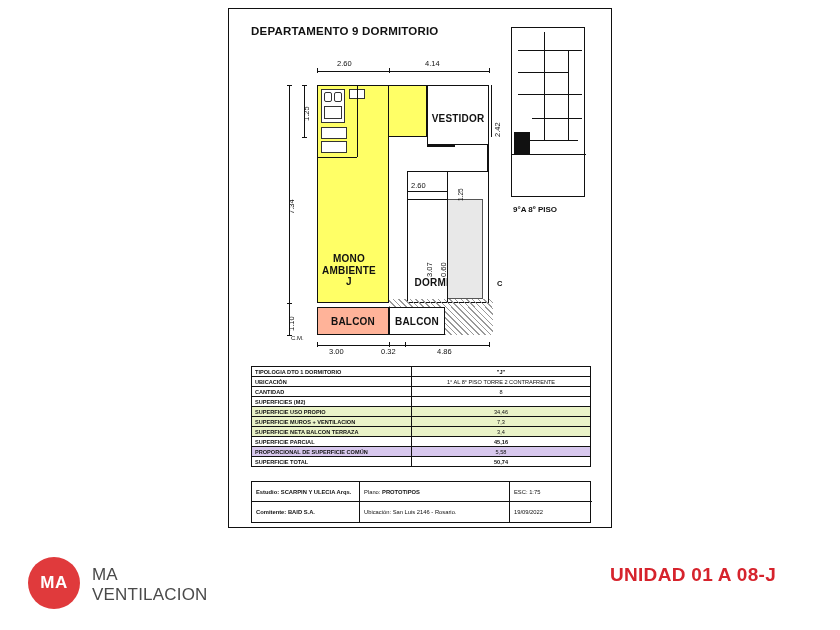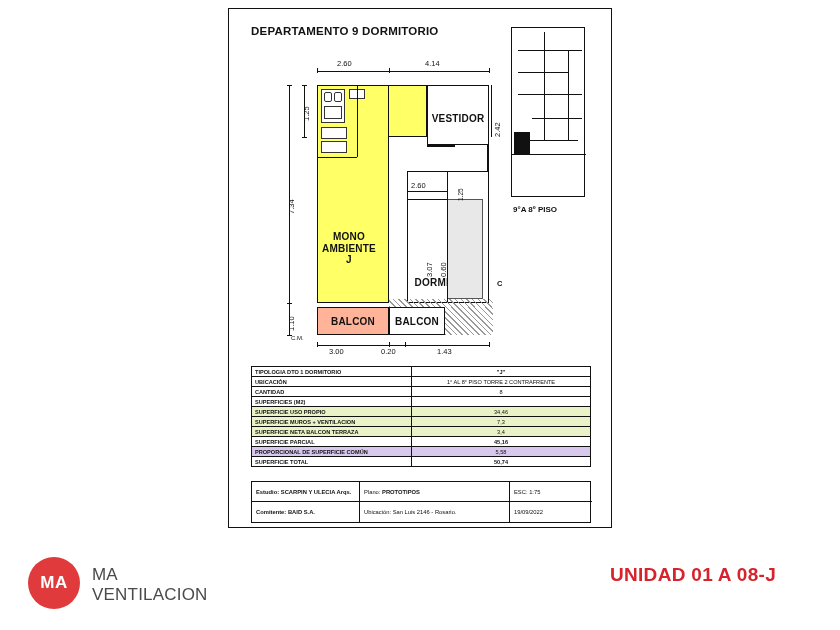--- a/index.html
+++ b/index.html
@@ -212,21 +212,21 @@
     <div class="fix" style="left:105px; top:83px; width:8px; height:10px; border-radius:2px;"></div>
     <div class="fix" style="left:95px; top:97px; width:18px; height:13px;"></div>
 
     <div class="fix" style="left:92px; top:118px; width:26px; height:12px;"></div>
     <div class="fix" style="left:92px; top:132px; width:26px; height:12px;"></div>
     <div class="fix" style="left:120px; top:80px; width:16px; height:10px;"></div>
 
     <div class="thin hline" style="left:88px; top:148px; width:40px;"></div>
     <div class="thin vline" style="left:128px; top:76px; height:72px;"></div>
 
-    <div class="rm-label" style="left:88px; top:222px; width:64px;">
+    <div class="rm-label" style="left:88px; top:244px; width:64px;">
       <span>MONO AMBIENTE</span><br>
       <span>J</span>
     </div>
 
     <div class="rm white" style="left:198px; top:76px; width:62px; height:60px;"></div>
     <div class="rm-label" style="left:198px; top:104px; width:62px;">VESTIDOR</div>
     <div class="thin" style="left:258px; top:136px; width:2px; height:26px;"></div>
     <div class="thin" style="left:198px; top:136px; width:28px; height:2px;"></div>
 
     <div class="dimtext vert" style="left:264px; top:128px;">2.42</div>
@@ -259,25 +259,25 @@
 
     <div class="dimtext" style="left:62px; top:326px; font-size:6px;">C.M.</div>
 
     <div class="dimline" style="left:88px; top:336px; width:72px;"></div>
     <div class="tick" style="left:88px; top:333px;"></div>
     <div class="tick" style="left:160px; top:333px;"></div>
     <div class="dimtext" style="left:100px; top:338px;">3.00</div>
 
     <div class="dimline" style="left:160px; top:336px; width:16px;"></div>
     <div class="tick" style="left:176px; top:333px;"></div>
-    <div class="dimtext" style="left:152px; top:338px;">0.20</div>
+    <div class="dimtext" style="left:152px; top:338px;">0.32</div>
 
     <div class="dimline" style="left:176px; top:336px; width:84px;"></div>
     <div class="tick" style="left:260px; top:333px;"></div>
-    <div class="dimtext" style="left:208px; top:338px;">1.43</div>
+    <div class="dimtext" style="left:208px; top:338px;">4.86</div>
 
     <div class="keyplan" style="left:282px; top:18px; width:74px; height:170px;">
       <div class="thin hline" style="left:6px; top:22px; width:64px;"></div>
       <div class="thin hline" style="left:6px; top:44px; width:50px;"></div>
       <div class="thin hline" style="left:6px; top:66px; width:64px;"></div>
       <div class="thin hline" style="left:20px; top:90px; width:50px;"></div>
       <div class="thin hline" style="left:6px; top:112px; width:60px;"></div>
       <div class="thin vline" style="left:32px; top:4px; height:108px;"></div>
       <div class="thin vline" style="left:56px; top:22px; height:90px;"></div>
       <div class="black" style="position:absolute; left:2px; top:104px; width:16px; height:22px;"></div>

